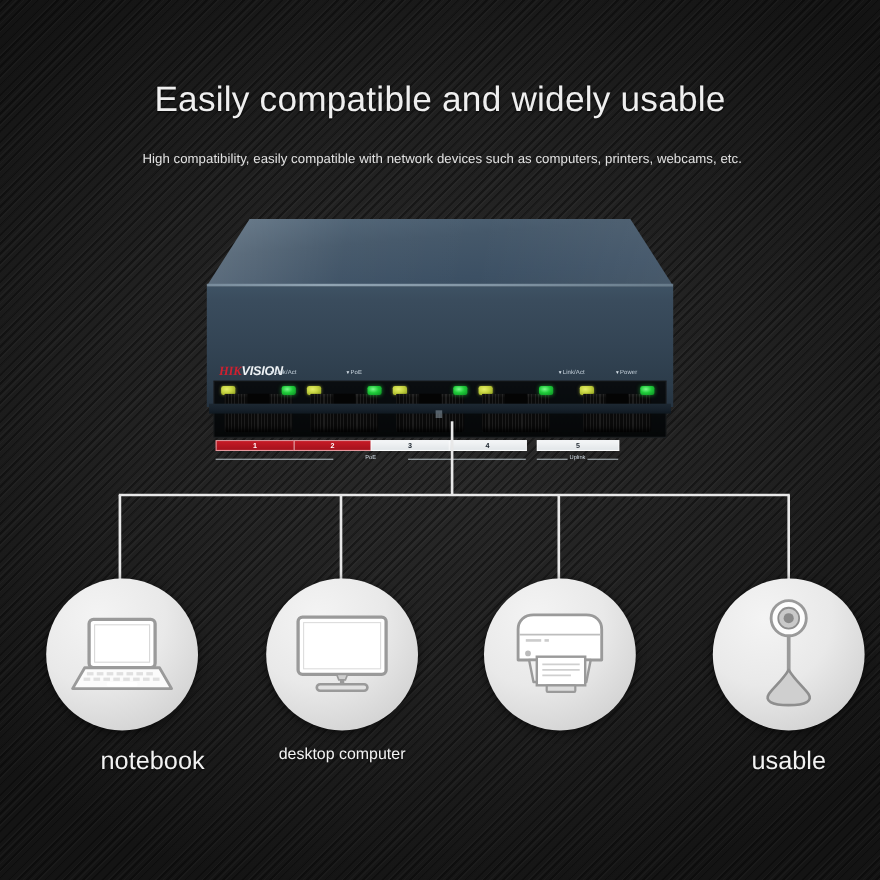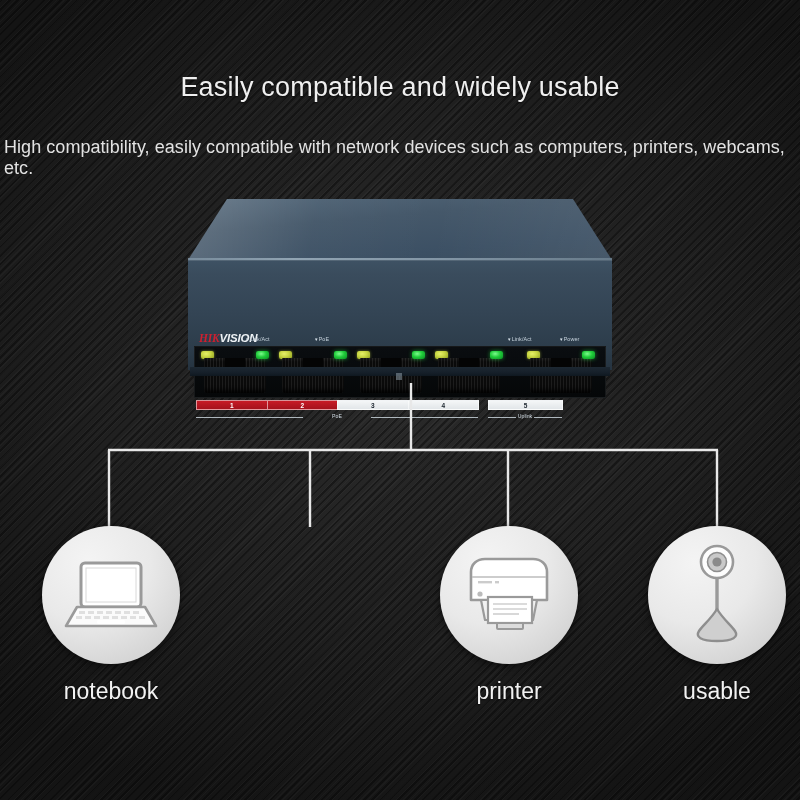--- a/index.html
+++ b/index.html
@@ -28,32 +28,32 @@
       radial-gradient(ellipse 560px 460px at 50% 46%, #2b2b2b 0%, #202020 55%, #141414 100%);
   }
 
   
   .title {
     position: absolute;
     left: 0; right: 0;
     top: 72px;
     text-align: center;
     color: #efefef;
-    font-size: 27px;
+    font-size: 32px;
     font-weight: 400;
     letter-spacing: 0.2px;
     text-shadow: 0 1px 2px rgba(0,0,0,0.7);
   }
   .subtitle {
     position: absolute;
     left: 4px; right: 0;
     top: 137px;
-    text-align: left;
+    text-align: center;
     color: #e2e2e2;
-    font-size: 18px;
+    font-size: 12px;
     font-weight: 400;
     letter-spacing: 0.05px;
   }
 
   
   .device {
     position: absolute;
     left: 188px;
     top: 199px;
     width: 424px;
@@ -368,21 +368,21 @@
     <g stroke="#e8e8e8" stroke-width="2.4" fill="none" stroke-linecap="butt">
       <line x1="411" y1="383" x2="411" y2="450"></line>
       <line x1="108" y1="450" x2="718" y2="450"></line>
       <line x1="109" y1="450" x2="109" y2="527"></line>
       <line x1="310" y1="450" x2="310" y2="527"></line>
       <line x1="508" y1="450" x2="508" y2="527"></line>
       <line x1="717" y1="450" x2="717" y2="527"></line>
     </g>
   </svg>
 
-  <div class="node" style="left:36px; top:526px;">
+  <div class="node" style="left:36px; top:526px;text-align:right;">
     <div class="circle">
       <svg width="100" height="78" viewBox="0 0 100 78">
         <rect x="20" y="7" width="60" height="44" rx="4" fill="#ffffff" stroke="#9a9a9a" stroke-width="3"></rect>
         <rect x="25" y="12" width="50" height="34" fill="#ffffff" stroke="#d8d8d8" stroke-width="1"></rect>
         <path d="M16 51 L84 51 L95 70 L5 70 Z" fill="#fbfbfb" stroke="#9a9a9a" stroke-width="2.6" stroke-linejoin="round"></path>
         <g fill="#e0e0e0">
           <rect x="18" y="55" width="6" height="3"></rect>
             <rect x="27" y="55" width="6" height="3"></rect>
           <rect x="36" y="55" width="6" height="3"></rect>
             <rect x="45" y="55" width="6" height="3"></rect>
@@ -397,40 +397,51 @@
             <rect x="60" y="60" width="6" height="3"></rect>
           <rect x="69" y="60" width="6" height="3"></rect>
             <rect x="78" y="60" width="6" height="3"></rect>
         </g>
         <rect x="36" y="64" width="28" height="4" rx="1.5" fill="#ffffff"></rect>
       </svg>
     </div>
     <div class="caption big">notebook</div>
   </div>
 
+  <div class="node" style="left:236px; top:526px;">
+    <div class="circle">
+      <svg width="94" height="80" viewBox="0 0 94 80">
+        <rect x="7" y="6" width="80" height="52" rx="4" fill="#ffffff" stroke="#9a9a9a" stroke-width="3"></rect>
+        <rect x="12" y="11" width="70" height="42" fill="#ffffff" stroke="#dddddd" stroke-width="1"></rect>
+        <path d="M47 58 L47 68" stroke="#9a9a9a" stroke-width="4"></path>
+        <path d="M42 58 L52 58 L50 63 L44 63 Z" fill="#cfcfcf" stroke="#9a9a9a" stroke-width="1.5"></path>
+        <rect x="24" y="67" width="46" height="6" rx="3" fill="#e2e2e2" stroke="#9a9a9a" stroke-width="2.4"></rect>
+      </svg>
+    </div>
+    <div class="caption small">desktop computer</div>
+  </div>
 
   <div class="node" style="left:434px; top:526px;">
     <div class="circle">
       <svg width="100" height="82" viewBox="0 0 100 82">
         <path d="M12 18 C12 10 18 5 26 5 L74 5 C82 5 88 10 88 18 L88 46 L12 46 Z" fill="#ffffff" stroke="#9a9a9a" stroke-width="2.6" stroke-linejoin="round"></path>
         <line x1="13" y1="23" x2="87" y2="23" stroke="#bdbdbd" stroke-width="1.6"></line>
         <rect x="19" y="27" width="14" height="2.4" fill="#cccccc"></rect>
         <rect x="36" y="27" width="4" height="2.4" fill="#cccccc"></rect>
         <circle cx="21" cy="40" r="2.6" fill="#bbbbbb"></circle>
         <path d="M22 46 L78 46 L74 66 L26 66 Z" fill="#f1f1f1" stroke="#9a9a9a" stroke-width="2.2" stroke-linejoin="round"></path>
         <rect x="29" y="43" width="44" height="26" fill="#ffffff" stroke="#9a9a9a" stroke-width="2.2"></rect>
         <g stroke="#cfcfcf" stroke-width="1.6">
           <line x1="34" y1="50" x2="68" y2="50"></line>
           <line x1="34" y1="55" x2="68" y2="55"></line>
           <line x1="34" y1="60" x2="60" y2="60"></line>
         </g>
         <rect x="38" y="69" width="26" height="6" rx="1" fill="#dcdcdc" stroke="#9a9a9a" stroke-width="2"></rect>
       </svg>
     </div>
-    <div class="caption big">printer</div>
   </div>
 
   <div class="node" style="left:642px; top:526px;">
     <div class="circle">
       <svg width="80" height="104" viewBox="0 0 80 104">
         <circle cx="40" cy="19" r="16" fill="#fdfdfd" stroke="#9a9a9a" stroke-width="2.6"></circle>
         <circle cx="40" cy="19" r="9.5" fill="#c9c9c9" stroke="#8e8e8e" stroke-width="1.6"></circle>
         <circle cx="40" cy="19" r="4.6" fill="#8a8a8a"></circle>
         <path d="M40 35 L40 73" stroke="#9a9a9a" stroke-width="3.4"></path>
         <path d="M40 66 C34 76 26 82 22 88 C18 94 24 98 40 98 C56 98 62 94 58 88 C54 82 46 76 40 66 Z" fill="#cfcfcf" stroke="#8e8e8e" stroke-width="2.4" stroke-linejoin="round"></path>

